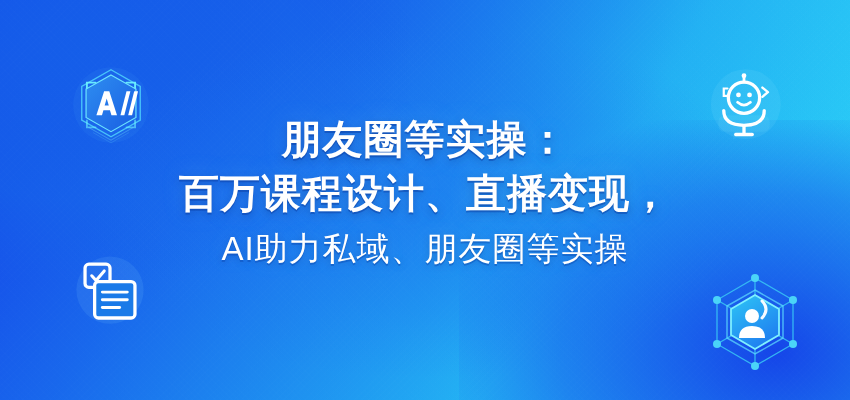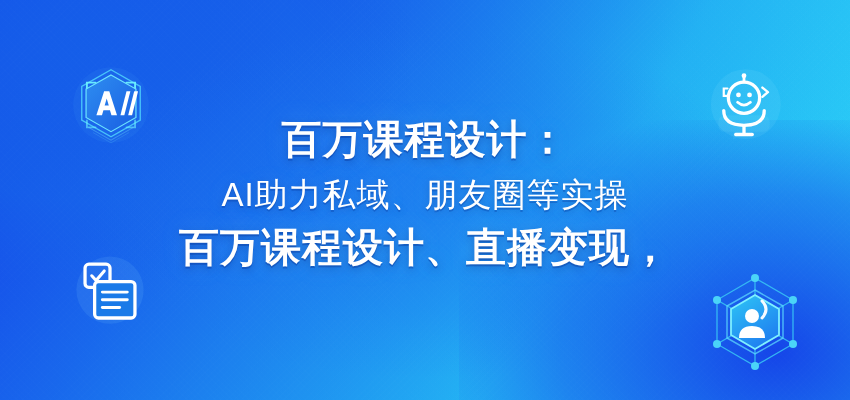--- a/index.html
+++ b/index.html
@@ -232,18 +232,18 @@
       <polygon points="55,27 79,41 79,67 55,81 31,67 31,41" fill="url(#hexFillB)" stroke="#7ef0ff" stroke-width="1.8"></polygon>
 
       <circle cx="52" cy="48" r="7" fill="#ffffff"></circle>
       <path d="M39,70 q0,-12 13,-12 q13,0 13,12 Z" fill="#ffffff"></path>
 
       <path d="M62,50 q8,-9 0,-17" fill="none" stroke="#ffffff" stroke-width="3" stroke-linecap="round" opacity="0.95"></path>
     </svg>
   </div>
 
   <div class="headline">
-    <div class="line line-1">百万课程设计：</div>
+    <div class="line line-1">朋友圈等实操：</div>
+    <div class="line line-2">百万课程设计、直播变现，</div>
     <div class="line line-3">AI助力私域、朋友圈等实操</div>
-    <div class="line line-2">百万课程设计、直播变现，</div>
   </div>
 
 </div>
 
 </body></html>

